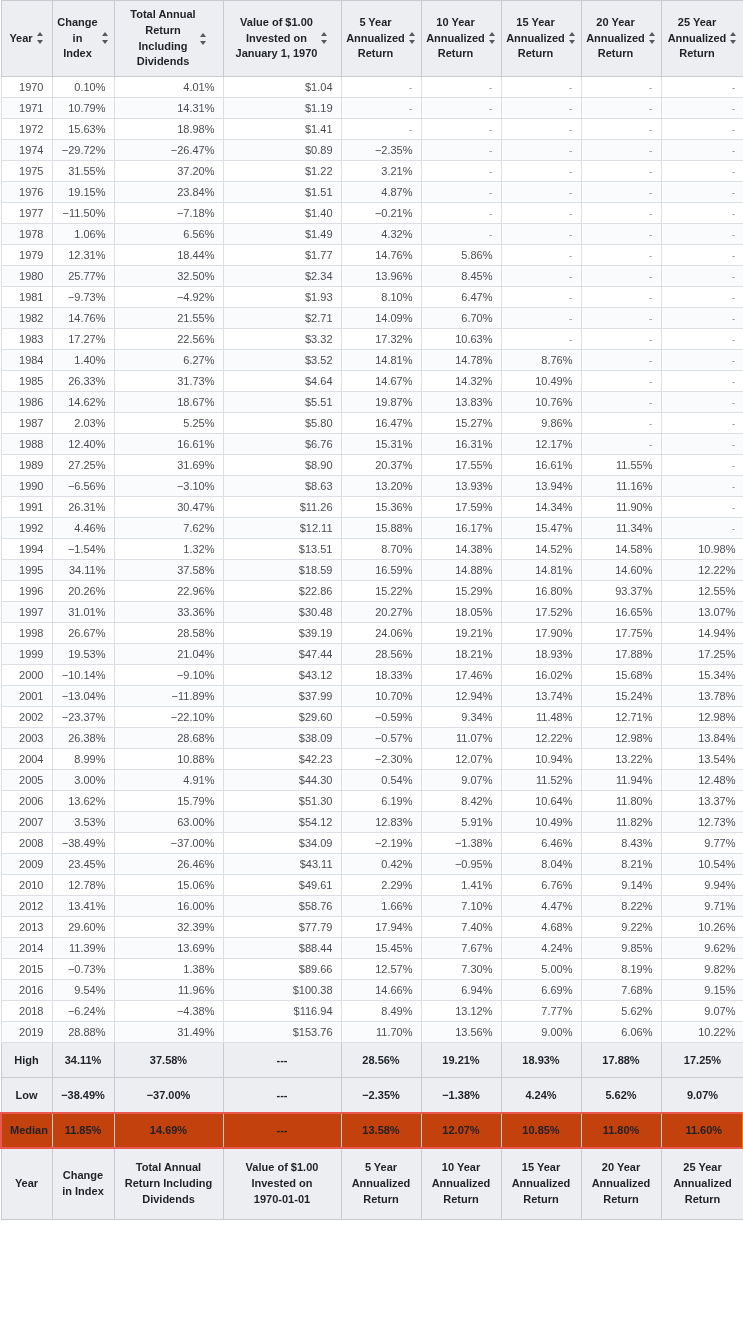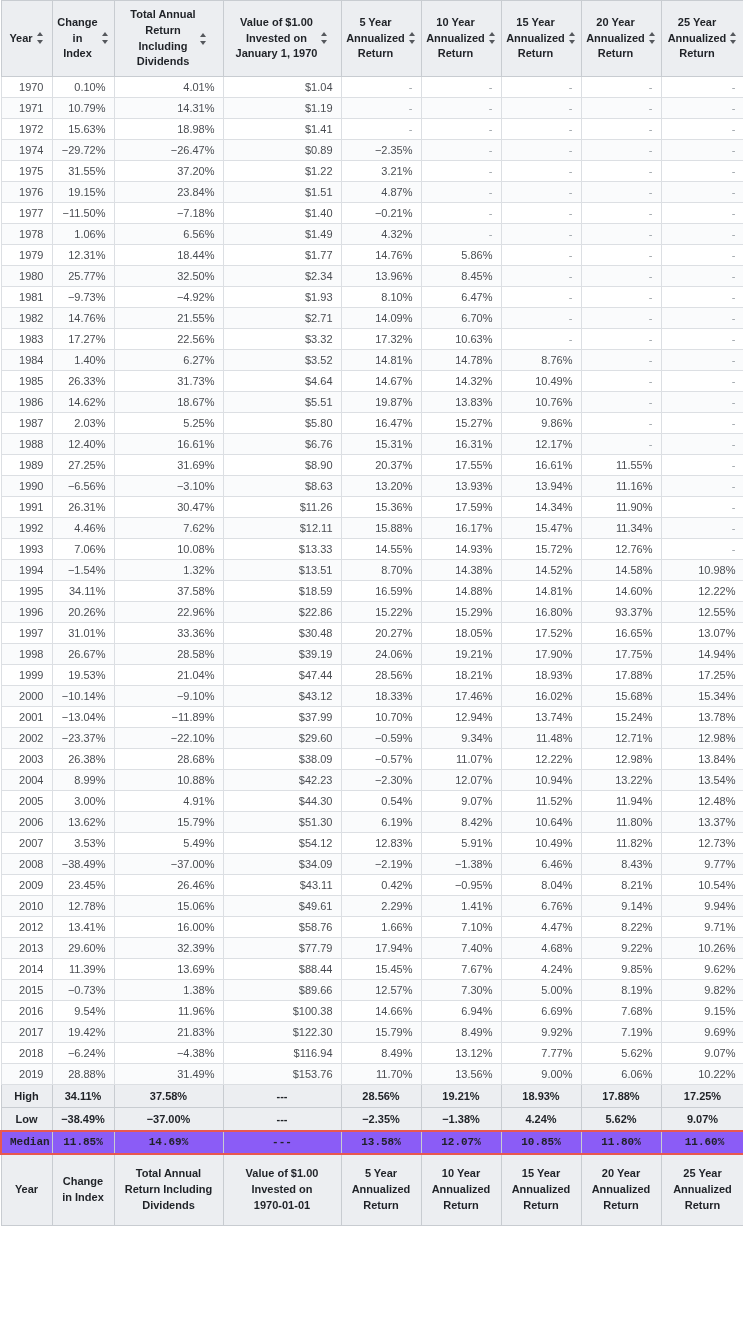--- a/index.html
+++ b/index.html
@@ -94,34 +94,33 @@
 
   tbody td.cell-empty {
     color: #9aa0a6;
   }
 
   tbody tr.summary-row td {
     background: #eceef1;
     font-weight: bold;
     color: #1f2227;
     text-align: center;
-    height: 23px;
+    height: 35px;
     border-color: #c8ccd1;
   }
   tbody tr.summary-row td.label-cell {
     text-align: center;
   }
   tbody tr.median-row td {
     border-top: 2px solid #e8584f;
     border-bottom: 2px solid #e8584f;
-    background: #8b5cf6;
-    font-family: Liberation Mono, monospace;
+    background: #c2410c;
   }
   tbody tr.median-row td:first-child { border-left: 2px solid #e8584f; }
-  tbody tr.median-row td:last-child  { border-right: 1px solid #f97316; padding-left: 12px; }
+  tbody tr.median-row td:last-child  { border-right: 4px solid #f97316; padding-left: 12px; }
 </style>
 </head>
 <body>
 
 <table id="returns-table">
   <colgroup>
     <col class="c-year">
       <col class="c-change">
       <col class="c-total">
       <col class="c-value">
@@ -426,31 +425,20 @@
         <td>4.46%</td>
         <td>7.62%</td>
         <td>$12.11</td>
         <td>15.88%</td>
         <td>16.17%</td>
         <td>15.47%</td>
         <td>11.34%</td>
         <td class="cell-empty">-</td>
       </tr>
       <tr class="data-row">
-        <td>1993</td>
-        <td>7.06%</td>
-        <td>10.08%</td>
-        <td>$13.33</td>
-        <td>14.55%</td>
-        <td>14.93%</td>
-        <td>15.72%</td>
-        <td>12.76%</td>
-        <td class="cell-empty">-</td>
-      </tr>
-      <tr class="data-row">
         <td>1994</td>
         <td>−1.54%</td>
         <td>1.32%</td>
         <td>$13.51</td>
         <td>8.70%</td>
         <td>14.38%</td>
         <td>14.52%</td>
         <td>14.58%</td>
         <td>10.98%</td>
       </tr>
@@ -582,21 +570,21 @@
         <td>$51.30</td>
         <td>6.19%</td>
         <td>8.42%</td>
         <td>10.64%</td>
         <td>11.80%</td>
         <td>13.37%</td>
       </tr>
       <tr class="data-row">
         <td>2007</td>
         <td>3.53%</td>
-        <td>5.49%</td>
+        <td>63.00%</td>
         <td>$54.12</td>
         <td>12.83%</td>
         <td>5.91%</td>
         <td>10.49%</td>
         <td>11.82%</td>
         <td>12.73%</td>
       </tr>
       <tr class="data-row">
         <td>2008</td>
         <td>−38.49%</td>
@@ -677,31 +665,20 @@
       <tr class="data-row">
         <td>2016</td>
         <td>9.54%</td>
         <td>11.96%</td>
         <td>$100.38</td>
         <td>14.66%</td>
         <td>6.94%</td>
         <td>6.69%</td>
         <td>7.68%</td>
         <td>9.15%</td>
-      </tr>
-      <tr class="data-row">
-        <td>2017</td>
-        <td>19.42%</td>
-        <td>21.83%</td>
-        <td>$122.30</td>
-        <td>15.79%</td>
-        <td>8.49%</td>
-        <td>9.92%</td>
-        <td>7.19%</td>
-        <td>9.69%</td>
       </tr>
       <tr class="data-row">
         <td>2018</td>
         <td>−6.24%</td>
         <td>−4.38%</td>
         <td>$116.94</td>
         <td>8.49%</td>
         <td>13.12%</td>
         <td>7.77%</td>
         <td>5.62%</td>

